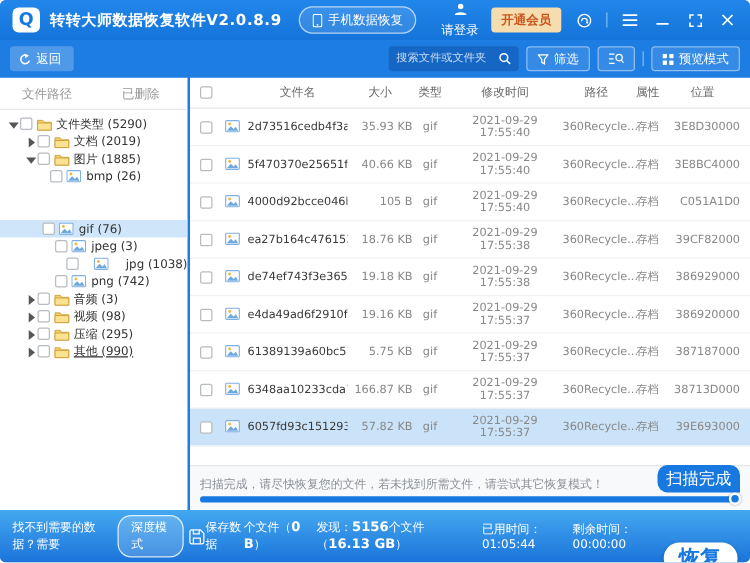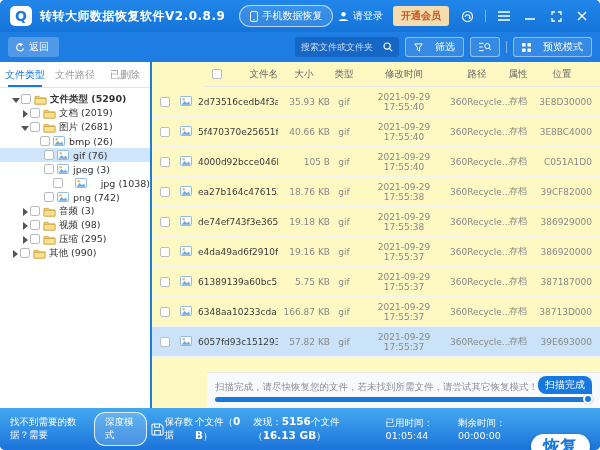--- a/index.html
+++ b/index.html
@@ -5,64 +5,64 @@
   * { margin:0; padding:0; box-sizing:border-box; }
   html,body { width:600px; height:450px; font-family:"DejaVu Sans","Liberation Sans",sans-serif; }
   #win { width:600px; height:450px; background:#1e7de2; border-radius:5px; overflow:hidden; display:flex; flex-direction:column; position:relative; }
 
   
   .titlebar { height:32px; background:linear-gradient(#2186ea,#1574d9); display:flex; align-items:center; padding:0 10px; flex:0 0 auto; }
   .logo { width:22px; height:20px; background:#fff; border-radius:5px; color:#1778e0; font-weight:bold; font-size:14px; display:flex; align-items:center; justify-content:center; margin-right:8px; }
   .apptitle { color:#fff; font-size:12px; font-weight:bold; letter-spacing:.5px; }
   .pillbtn { display:flex; align-items:center; gap:4px; margin-left:14px; border:1px solid rgba(255,255,255,.65); background:rgba(255,255,255,.12); color:#fff; font-size:10px; border-radius:11px; padding:3px 10px; cursor:pointer; }
   .tb-right { margin-left:auto; display:flex; align-items:center; gap:10px; }
-  .login { display:flex; align-items:center; gap:4px; color:#fff; font-size:10px; cursor:pointer; }
+  .login { display:flex; align-items:center; gap:4px; color:#fff; font-size:10px; cursor:pointer;flex-direction:column; }
   .vip { background:#f6ddb0; color:#c9571d; font-size:10px; font-weight:bold; padding:3px 8px; border-radius:3px; cursor:pointer; }
   .sep { width:1px; height:12px; background:rgba(255,255,255,.45); }
   .winbtn { color:#fff; width:16px; height:16px; display:flex; align-items:center; justify-content:center; cursor:pointer; }
 
   
   .toolbar { height:30px; background:#1e7de2; display:flex; align-items:center; padding:0 8px; gap:6px; flex:0 0 auto; }
   .backbtn { background:rgba(255,255,255,.22); color:#fff; font-size:10px; border-radius:3px; padding:3px 10px 3px 7px; display:flex; align-items:center; gap:4px; cursor:pointer; }
   .search { margin-left:auto; width:104px; height:20px; background:rgba(0,40,110,.25); border-radius:3px; display:flex; align-items:center; padding:0 6px; }
   .search input { flex:1; min-width:0; background:transparent; border:0; outline:0; color:#fff; font-size:9px; font-family:inherit; }
   .search input::placeholder { color:rgba(255,255,255,.75); }
-  .toolbtn { border:1px solid rgba(255,255,255,.45); background:rgba(255,255,255,.10); color:#fff; font-size:10px; border-radius:3px; height:20px; display:flex; align-items:center; gap:12px; padding:0 8px; cursor:pointer; }
+  .toolbtn { border:1px solid rgba(255,255,255,.45); background:rgba(255,255,255,.10); color:#fff; font-size:10px; border-radius:3px; height:20px; display:flex; align-items:center; gap:4px; padding:0 8px; cursor:pointer; }
 
   
   .body { flex:1; display:flex; gap:2px; overflow:hidden; }
   .sidebar { width:150px; background:#fff; flex:0 0 auto; display:flex; flex-direction:column; }
   .tabs { display:flex; border-bottom:1px solid #e4e7ea; height:26px; flex:0 0 auto; }
   .tab { flex:1; font-size:10px; color:#999; display:flex; align-items:center; justify-content:center; cursor:pointer; position:relative; }
   .tab.active { color:#1778e0; }
   .tab.active::after { content:""; position:absolute; left:8px; right:8px; bottom:0; height:2px; background:#1778e0; }
   .tree { padding-top:4px; overflow:hidden; }
   .tree-row { height:14px; display:flex; align-items:center; font-size:9.5px; color:#333; cursor:pointer; }
   .tree-row.selected { background:#cfe6fa; }
   .tri { width:9px; height:9px; flex:0 0 auto; position:relative; margin-right:1px; }
   .tri.down::before { content:""; position:absolute; top:3px; left:1px; border-left:4px solid transparent; border-right:4px solid transparent; border-top:5px solid #555; }
   .tri.right::before { content:""; position:absolute; top:1px; left:3px; border-top:4px solid transparent; border-bottom:4px solid transparent; border-left:5px solid #555; }
   .cb { width:10px; height:10px; border:1px solid #b7bcc2; border-radius:2px; background:#fff; flex:0 0 auto; margin-right:3px; }
   .ticon { width:13px; height:11px; flex:0 0 auto; margin-right:3px; }
 
-  .main { flex:1; background:#fef9c3; display:flex; flex-direction:column; overflow:hidden;align-items:flex-end; }
+  .main { flex:1; background:#ffffff; display:flex; flex-direction:column; overflow:hidden; }
   .thead, .trow { display:grid; grid-template-columns:20px 18px 1fr 52px 28px 92px 54px 28px 60px; align-items:center; padding:0 8px; }
   .thead { height:25px; border-bottom:1px solid #e8e8e8; color:#666; font-size:9.5px; flex:0 0 auto; }
   .thead .hc { text-align:center; }
   .trow { height:30px; border-bottom:1px solid #f2f2f2; font-size:9px; color:#888; }
   .trow.selected { background:#cbe3f8; }
   .trow .name { color:#3a3a3a; white-space:nowrap; overflow:hidden; padding-right:4px; }
   .r { text-align:right; } .c { text-align:center; }
   .ficon { width:13px; height:11px; }
 
   
   .scan { background:#f7f9fb; border-top:1px solid #e6e6e6; padding:5px 8px 6px; flex:0 0 auto; position:relative; }
   .scan-line1 { display:flex; align-items:flex-end; justify-content:space-between; height:16px; }
   .scan-msg { font-size:9.5px; color:#8d9096; }
-  .scan-badge { background:#1778e0; color:#fff; font-size:10px; padding:2px 7px; border-radius:8px 8px 0 8px; }
+  .scan-badge { background:#1778e0; color:#fff; font-size:13px; padding:2px 7px; border-radius:8px 8px 0 8px; }
   .pbar { margin-top:3px; height:5px; background:#1778e0; border-radius:3px; position:relative; }
   .pknob { position:absolute; right:-1px; top:-3px; width:10px; height:10px; background:#1778e0; border:2px solid #fff; border-radius:50%; box-shadow:0 0 2px rgba(0,0,0,.35); }
 
   
   .footer { height:42px; background:linear-gradient(#44a8f0,#1b74da); display:flex; align-items:center; padding:0 10px; gap:0; color:#fff; font-size:9.5px; flex:0 0 auto;justify-content:space-between; }
   .deep { background:rgba(255,255,255,.18); border:1px solid rgba(255,255,255,.8); color:#fff; border-radius:11px; padding:3px 10px; font-size:9.5px; cursor:pointer; }
   .b { font-weight:bold; font-size:10.5px; }
   .recover { margin-left:auto; background:#fff; color:#1778e0; font-size:17px; font-weight:bold; border-radius:14px; width:74px; height:25px; display:flex; align-items:center; justify-content:center; box-shadow:0 1px 3px rgba(0,0,0,.25); cursor:pointer;margin-top:34px; }
   .fgap { width:6px; }
   svg { display:block; }
@@ -172,26 +172,25 @@
             <rect x="6" y="6" width="4" height="4" rx="0.8"></rect>
           </svg>
       </span>
       <span>预览模式</span>
     </div>
   </div>
 
   <div class="body">
     <div class="sidebar">
       <div class="tabs" id="tabs">
-          <div class="tab active">文件类型</div>
           <div class="tab">文件路径</div>
           <div class="tab">已删除</div>
         </div>
       <div class="tree" id="tree">
-          <div class="tree-row" style="padding-left: 11px; font-weight: bold;">
+          <div class="tree-row" style="padding-left: 6px;">
             <span class="tri down"></span>
             <span class="cb"></span>
             <span class="ticon">
               <svg width="13" height="11" viewBox="0 0 14 12">
                 <path d="M1 2.5 L5.5 2.5 L7 4.2 L13 4.2 L13 11 L1 11 Z" fill="#f3cf6d" stroke="#cf9f3a" stroke-width="0.8"></path>
                 <path d="M1 4.8 L13 4.8 L13 11 L1 11 Z" fill="#fbe291" stroke="#cf9f3a" stroke-width="0.8"></path>
               </svg>
             </span>
             <span>文件类型 (5290)</span>
           </div>
@@ -208,35 +207,35 @@
           </div>
           <div class="tree-row" style="padding-left: 20px;">
             <span class="tri down"></span>
             <span class="cb"></span>
             <span class="ticon">
               <svg width="13" height="11" viewBox="0 0 14 12">
                 <path d="M1 2.5 L5.5 2.5 L7 4.2 L13 4.2 L13 11 L1 11 Z" fill="#f3cf6d" stroke="#cf9f3a" stroke-width="0.8"></path>
                 <path d="M1 4.8 L13 4.8 L13 11 L1 11 Z" fill="#fbe291" stroke="#cf9f3a" stroke-width="0.8"></path>
               </svg>
             </span>
-            <span>图片 (2681)</span>
+            <span>图片 (1885)</span>
           </div>
           <div class="tree-row" style="padding-left: 30px;">
             <span class="tri none"></span>
             <span class="cb"></span>
             <span class="ticon">
               <svg width="12" height="10" viewBox="0 0 13 11">
                 <rect x="0.5" y="0.5" width="12" height="10" rx="1" fill="#fff" stroke="#7fb0e4"></rect>
                 <circle cx="4" cy="3.6" r="1.3" fill="#f0b64c"></circle>
                 <path d="M1.5 9.5 L5 5.5 L7.5 8 L9.5 6 L11.5 9.5 Z" fill="#6fa8dc"></path>
               </svg>
             </span>
             <span>bmp (26)</span>
           </div>
-          <div class="tree-row selected" style="padding-left: 34px;">
+          <div class="tree-row selected" style="padding-left: 24px; margin-top: 28px;">
             <span class="tri none"></span>
             <span class="cb"></span>
             <span class="ticon">
               <svg width="12" height="10" viewBox="0 0 13 11">
                 <rect x="0.5" y="0.5" width="12" height="10" rx="1" fill="#fff" stroke="#7fb0e4"></rect>
                 <circle cx="4" cy="3.6" r="1.3" fill="#f0b64c"></circle>
                 <path d="M1.5 9.5 L5 5.5 L7.5 8 L9.5 6 L11.5 9.5 Z" fill="#6fa8dc"></path>
               </svg>
             </span>
             <span>gif (76)</span>
@@ -303,21 +302,21 @@
             <span class="tri right"></span>
             <span class="cb"></span>
             <span class="ticon">
               <svg width="13" height="11" viewBox="0 0 14 12">
                 <path d="M1 2.5 L5.5 2.5 L7 4.2 L13 4.2 L13 11 L1 11 Z" fill="#f3cf6d" stroke="#cf9f3a" stroke-width="0.8"></path>
                 <path d="M1 4.8 L13 4.8 L13 11 L1 11 Z" fill="#fbe291" stroke="#cf9f3a" stroke-width="0.8"></path>
               </svg>
             </span>
             <span>压缩 (295)</span>
           </div>
-          <div class="tree-row" style="padding-left: 10px;">
+          <div class="tree-row" style="padding-left: 20px; text-decoration: underline;">
             <span class="tri right"></span>
             <span class="cb"></span>
             <span class="ticon">
               <svg width="13" height="11" viewBox="0 0 14 12">
                 <path d="M1 2.5 L5.5 2.5 L7 4.2 L13 4.2 L13 11 L1 11 Z" fill="#f3cf6d" stroke="#cf9f3a" stroke-width="0.8"></path>
                 <path d="M1 4.8 L13 4.8 L13 11 L1 11 Z" fill="#fbe291" stroke="#cf9f3a" stroke-width="0.8"></path>
               </svg>
             </span>
             <span>其他 (990)</span>
           </div>

